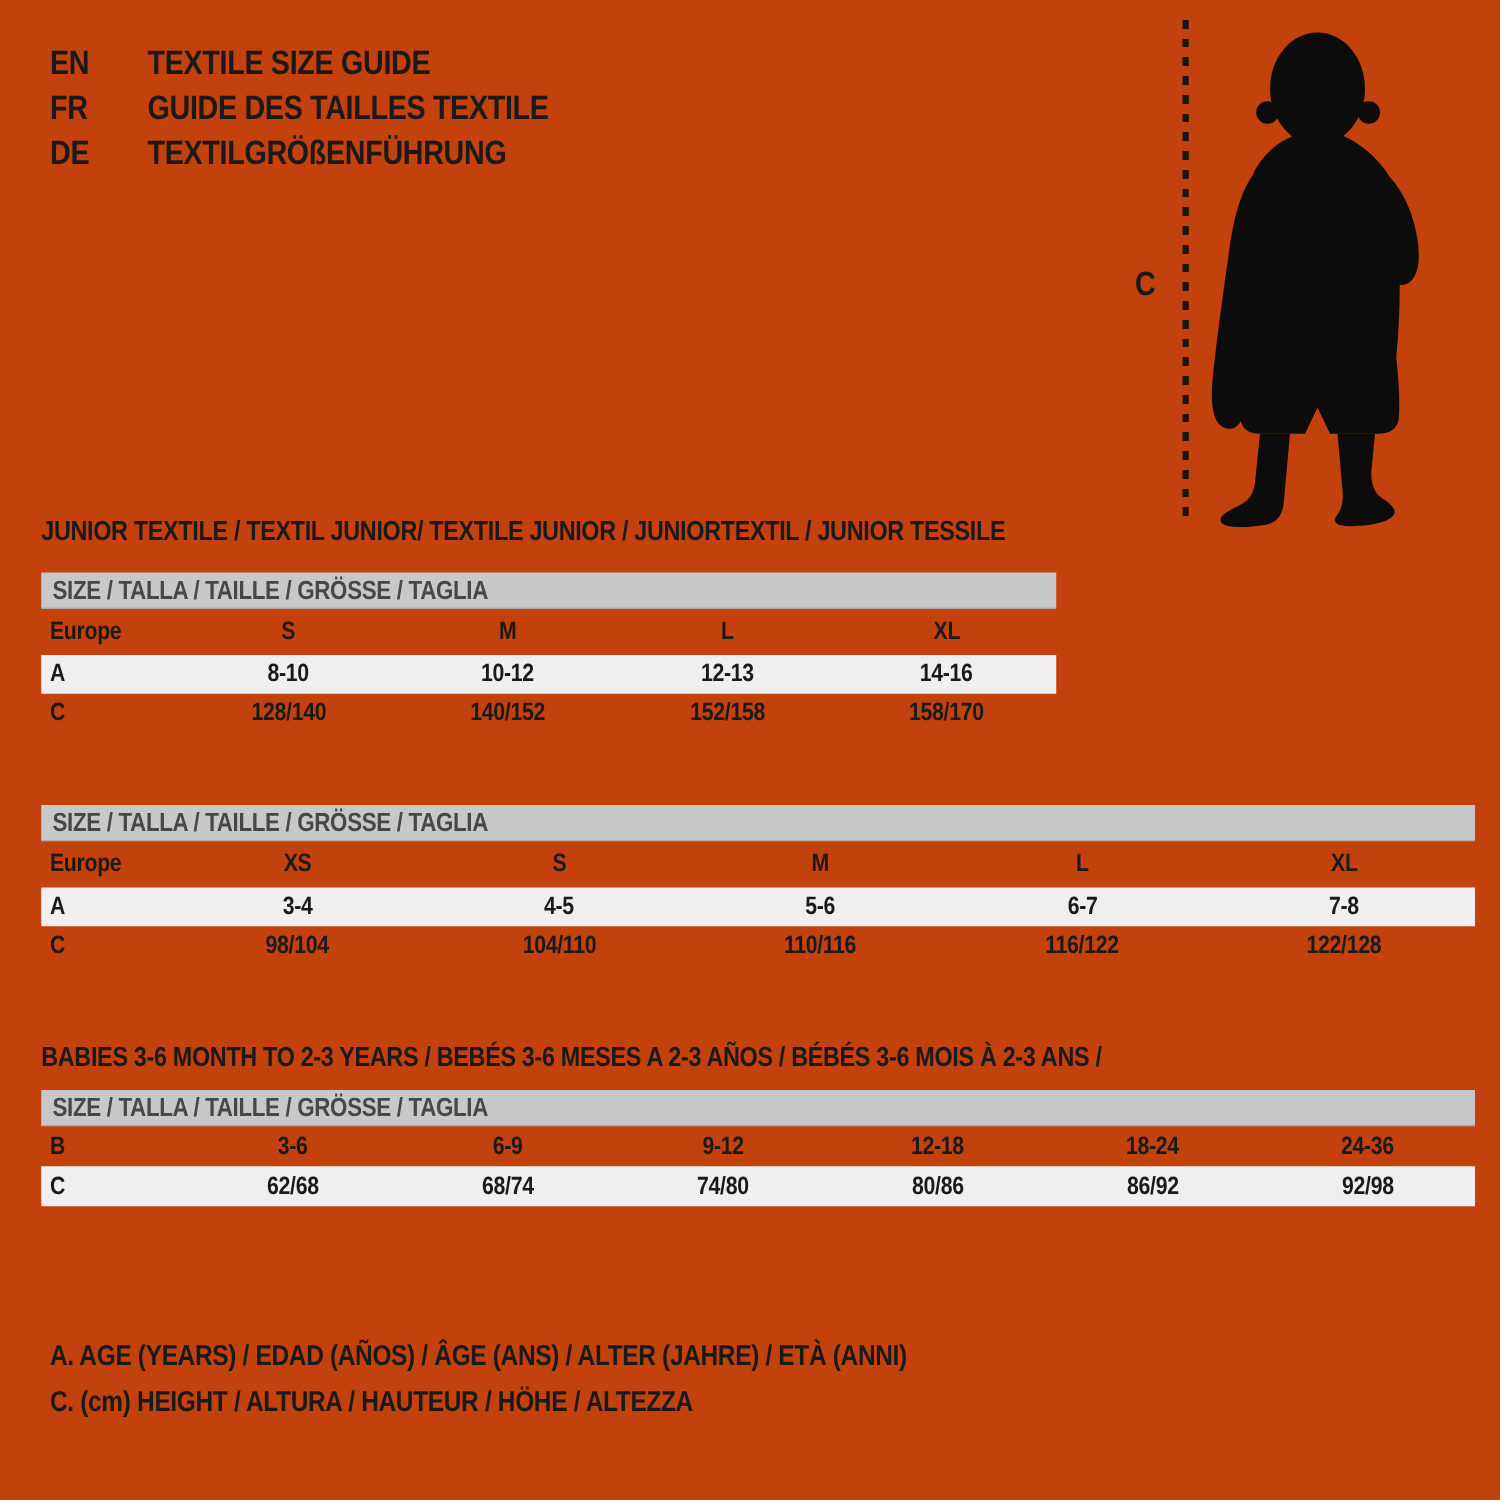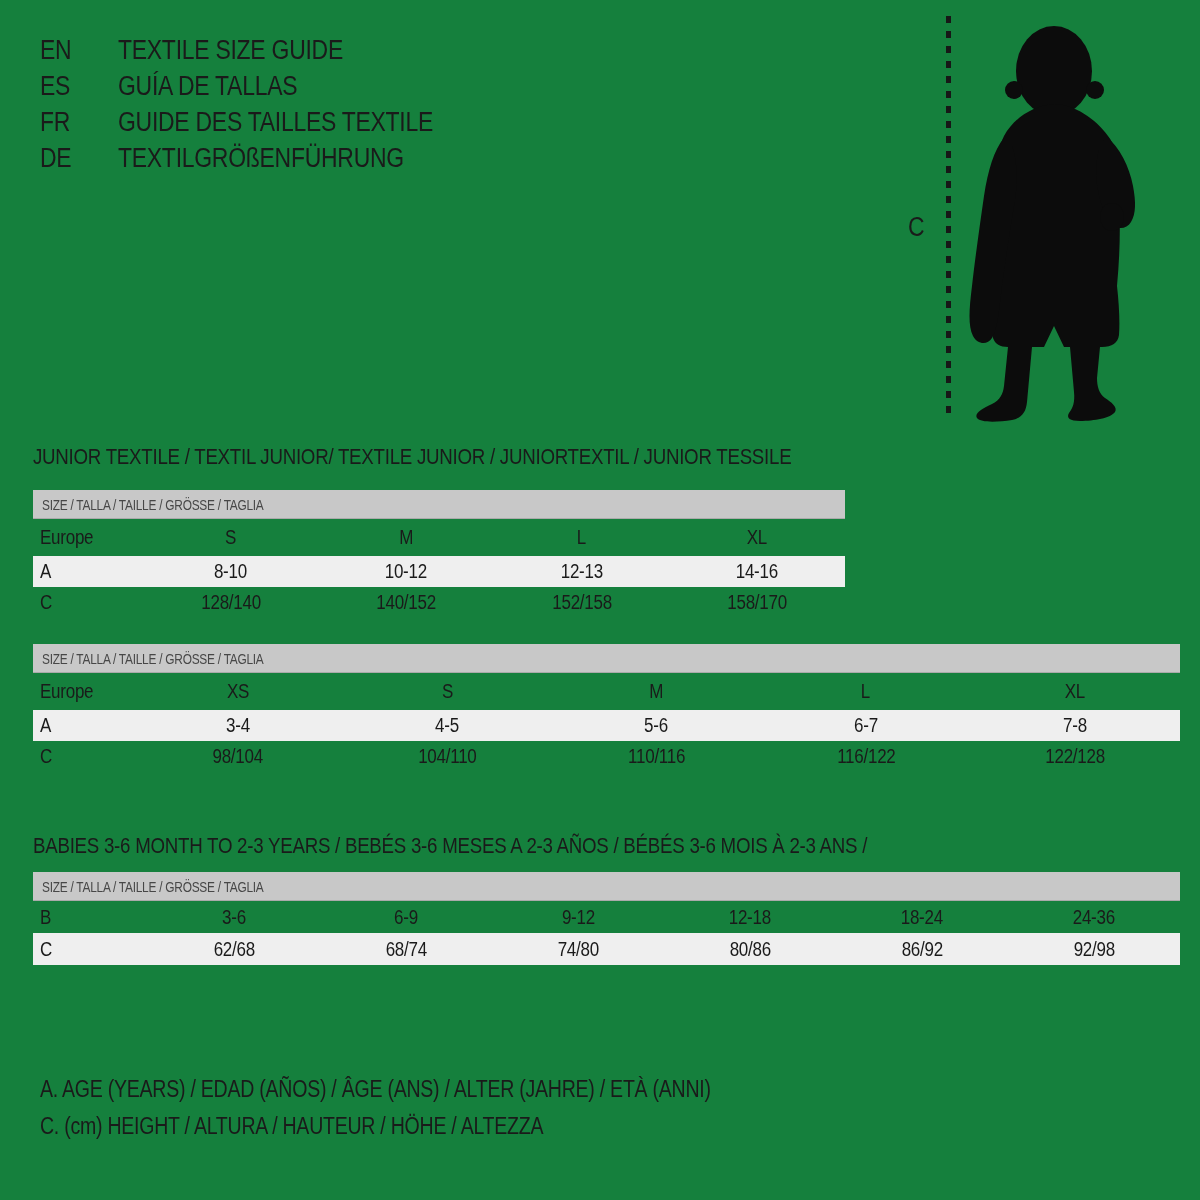--- a/index.html
+++ b/index.html
@@ -1,69 +1,65 @@
 <!DOCTYPE html>
 <html><head>
 <meta charset="utf-8">
 <style>
   html,body{margin:0;padding:0;background:#fff;}
   #page{
-    position:relative;width:1200px;height:1200px;background:#15803d;overflow:hidden;
-    font-family:"Liberation Sans",sans-serif;font-weight:400;color:#1a1a1a;
+    position:relative;width:1200px;height:1200px;background:#c2410c;overflow:hidden;
+    font-family:"Liberation Sans",sans-serif;font-weight:700;color:#1a1a1a;
     letter-spacing:-0.3px;
   }
   .cond{display:inline-block;transform:scaleX(0.85);transform-origin:0 50%;white-space:nowrap;}
   .condc{display:inline-block;transform:scaleX(0.85);transform-origin:50% 50%;white-space:nowrap;}
 
   
   #lang-header{position:absolute;left:40px;top:32px;}
   .lang-row{display:grid;grid-template-columns:78px auto;height:36px;align-items:center;font-size:27px;}
 
   
   #height-line{position:absolute;left:946px;top:16px;width:5px;height:402px;
     background:repeating-linear-gradient(to bottom,#171717 0 7px,transparent 7px 15px);}
   #height-label{position:absolute;left:908px;top:212px;font-size:27px;}
   #toddler{position:absolute;left:962px;top:14px;}
 
   
   .size-table{position:absolute;left:33px;}
   .tbl-title{font-size:22px;line-height:26px;margin:0 0 20px 0;white-space:nowrap;}
   .sub{font-size:13px;vertical-align:-4px;letter-spacing:0;}
   .size-bar{height:29px;background:#c8c8c8;display:flex;align-items:center;padding-left:9px;
-    box-shadow:inset 0 -1px 0 #aaa;font-size:14px;color:#474747;}
+    box-shadow:inset 0 -1px 0 #aaa;font-size:21px;color:#474747;}
   .trow{display:grid;align-items:center;height:31px;font-size:20px;}
   .trow-head{height:37px;}
   .shaded{background:#efefef;}
   .tlabel{padding-left:7px;text-align:left;}
   .tcell{text-align:center;}
-  #junior-table{top:444px;width:812px;}
+  #junior-table{top:412px;width:812px;}
   #junior-table .trow{grid-template-columns:110px repeat(4,1fr);}
   #children-table{top:644px;width:1147px;}
   #children-table .trow{grid-template-columns:100px repeat(5,1fr);}
   #babies-table{top:828px;width:1147px;}
   #babies-table .tbl-title{line-height:36px;margin-bottom:8px;}
   #babies-table .trow{grid-template-columns:115px repeat(6,1fr);height:32px;}
 
   
   #legend{position:absolute;left:40px;top:1066px;}
-  .legend-line{height:37px;display:flex;align-items:flex-end;font-size:23px;}
+  .legend-line{height:37px;display:flex;align-items:center;font-size:23px;}
 </style>
 </head>
 <body>
 
 <div id="page">
 
   <div id="lang-header">
     <div class="lang-row">
       <span class="cond">EN</span>
       <span class="cond">TEXTILE SIZE GUIDE</span>
-    </div>
-    <div class="lang-row">
-      <span class="cond">ES</span>
-      <span class="cond">GUÍA DE TALLAS</span>
     </div>
     <div class="lang-row">
       <span class="cond">FR</span>
       <span class="cond">GUIDE DES TAILLES TEXTILE</span>
     </div>
     <div class="lang-row">
       <span class="cond">DE</span>
       <span class="cond">TEXTILGRÖßENFÜHRUNG</span>
     </div>
   </div>

